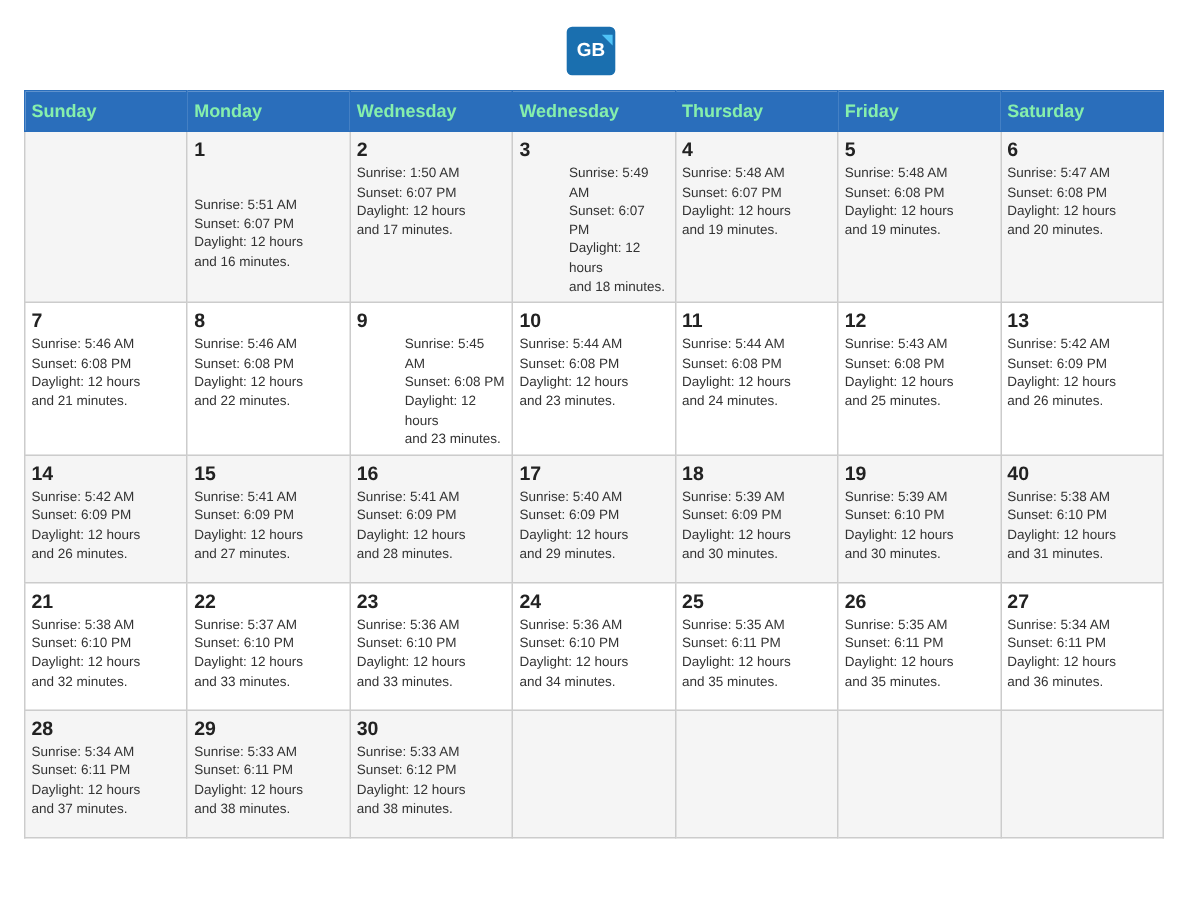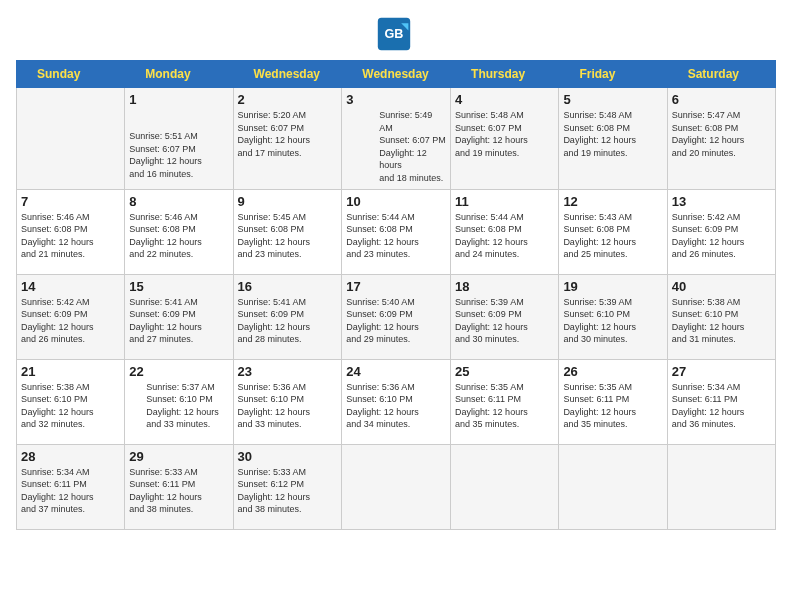--- a/index.html
+++ b/index.html
@@ -43,24 +43,24 @@
       font-size: 14px;
       color: #333;
     }
     table {
       width: 100%;
       border-collapse: collapse;
       font-size: 10px;
     }
     thead tr th {
       background-color: #2a6ebb;
-      color: #fde047;
+      color: #86efac;
       font-size: 12px;
       font-weight: bold;
-      padding: 6px 20px;
+      padding: 6px 4px;
       border: 1px solid #2a6ebb;
       text-align: left;
     }
     tbody tr td {
       border: 1px solid #ccc;
       vertical-align: top;
       padding: 4px;
       height: 85px;
       width: 107px;
     }
@@ -121,21 +121,21 @@
         <td></td>
         <td>
           <span class="day-num">1</span>
           <div class="day-info" style="white-space: pre-line; margin-top: 23px;">Sunrise: 5:51 AM
 Sunset: 6:07 PM
 Daylight: 12 hours
 and 16 minutes.</div>
         </td>
         <td>
           <span class="day-num">2</span>
-          <div class="day-info" style="white-space: pre-line;">Sunrise: 5:20 AM
+          <div class="day-info" style="white-space: pre-line;">Sunrise: 1:50 AM
 Sunset: 6:07 PM
 Daylight: 12 hours
 and 17 minutes.</div>
         </td>
         <td>
           <span class="day-num">3</span>
           <div class="day-info" style="white-space: pre-line; margin-left: 33px;">Sunrise: 5:49 AM
 Sunset: 6:07 PM
 Daylight: 12 hours
 and 18 minutes.</div>
@@ -172,21 +172,21 @@
         </td>
         <td>
           <span class="day-num">8</span>
           <div class="day-info" style="white-space: pre-line;">Sunrise: 5:46 AM
 Sunset: 6:08 PM
 Daylight: 12 hours
 and 22 minutes.</div>
         </td>
         <td>
           <span class="day-num">9</span>
-          <div class="day-info" style="white-space: pre-line;">Sunrise: 5:45 AM
+          <div class="day-info" style="white-space: pre-line; margin-left: 32px;">Sunrise: 5:45 AM
 Sunset: 6:08 PM
 Daylight: 12 hours
 and 23 minutes.</div>
         </td>
         <td>
           <span class="day-num">10</span>
           <div class="day-info" style="white-space: pre-line;">Sunrise: 5:44 AM
 Sunset: 6:08 PM
 Daylight: 12 hours
 and 23 minutes.</div>
@@ -267,21 +267,21 @@
       <tr>
         <td>
           <span class="day-num">21</span>
           <div class="day-info" style="white-space: pre-line;">Sunrise: 5:38 AM
 Sunset: 6:10 PM
 Daylight: 12 hours
 and 32 minutes.</div>
         </td>
         <td>
           <span class="day-num">22</span>
-          <div class="day-info" style="white-space: pre-line; margin-left: 17px;">Sunrise: 5:37 AM
+          <div class="day-info" style="white-space: pre-line;">Sunrise: 5:37 AM
 Sunset: 6:10 PM
 Daylight: 12 hours
 and 33 minutes.</div>
         </td>
         <td>
           <span class="day-num">23</span>
           <div class="day-info" style="white-space: pre-line;">Sunrise: 5:36 AM
 Sunset: 6:10 PM
 Daylight: 12 hours
 and 33 minutes.</div>

